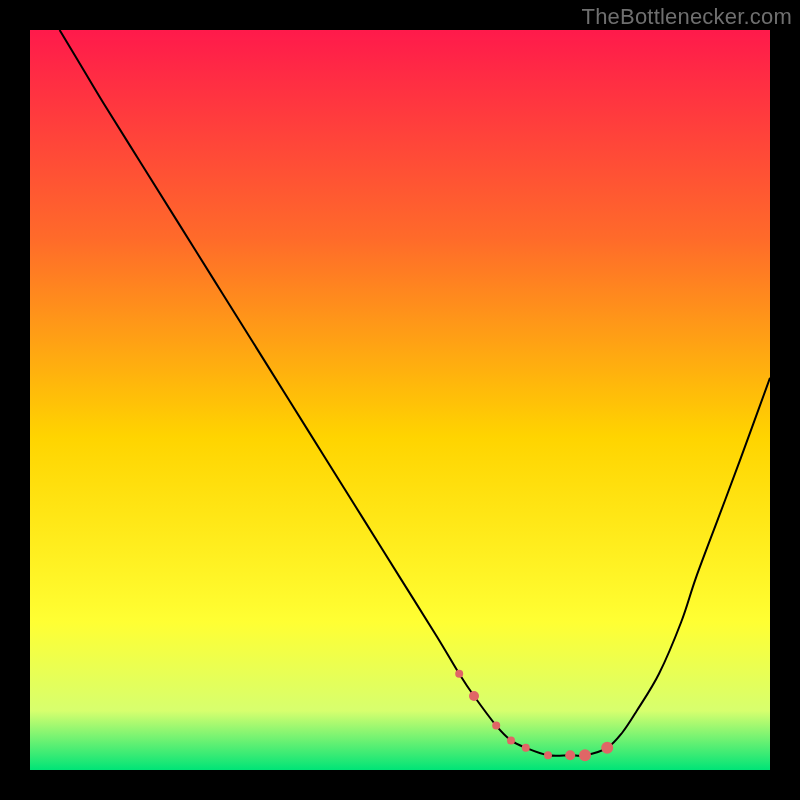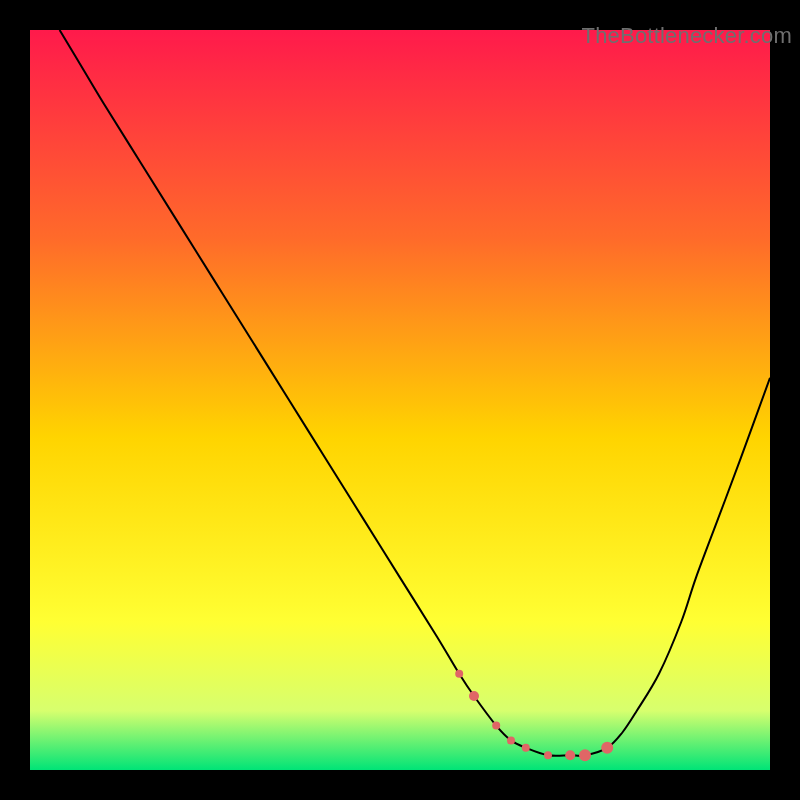--- a/index.html
+++ b/index.html
@@ -7,21 +7,20 @@
   .wrap { position: relative; width: 800px; height: 800px; background: #000; }
   .watermark {
     position: absolute;
     top: 4px;
     right: 8px;
     font-family: Arial, Helvetica, sans-serif;
     font-size: 22px;
     color: #6f6f6f;
     letter-spacing: 0.2px;
     z-index: 5;
-    margin-top: 19px;
   }
   .plot {
     position: absolute;
     left: 30px;
     top: 30px;
     width: 740px;
     height: 740px;
   }
   svg { display: block; }
 </style>

